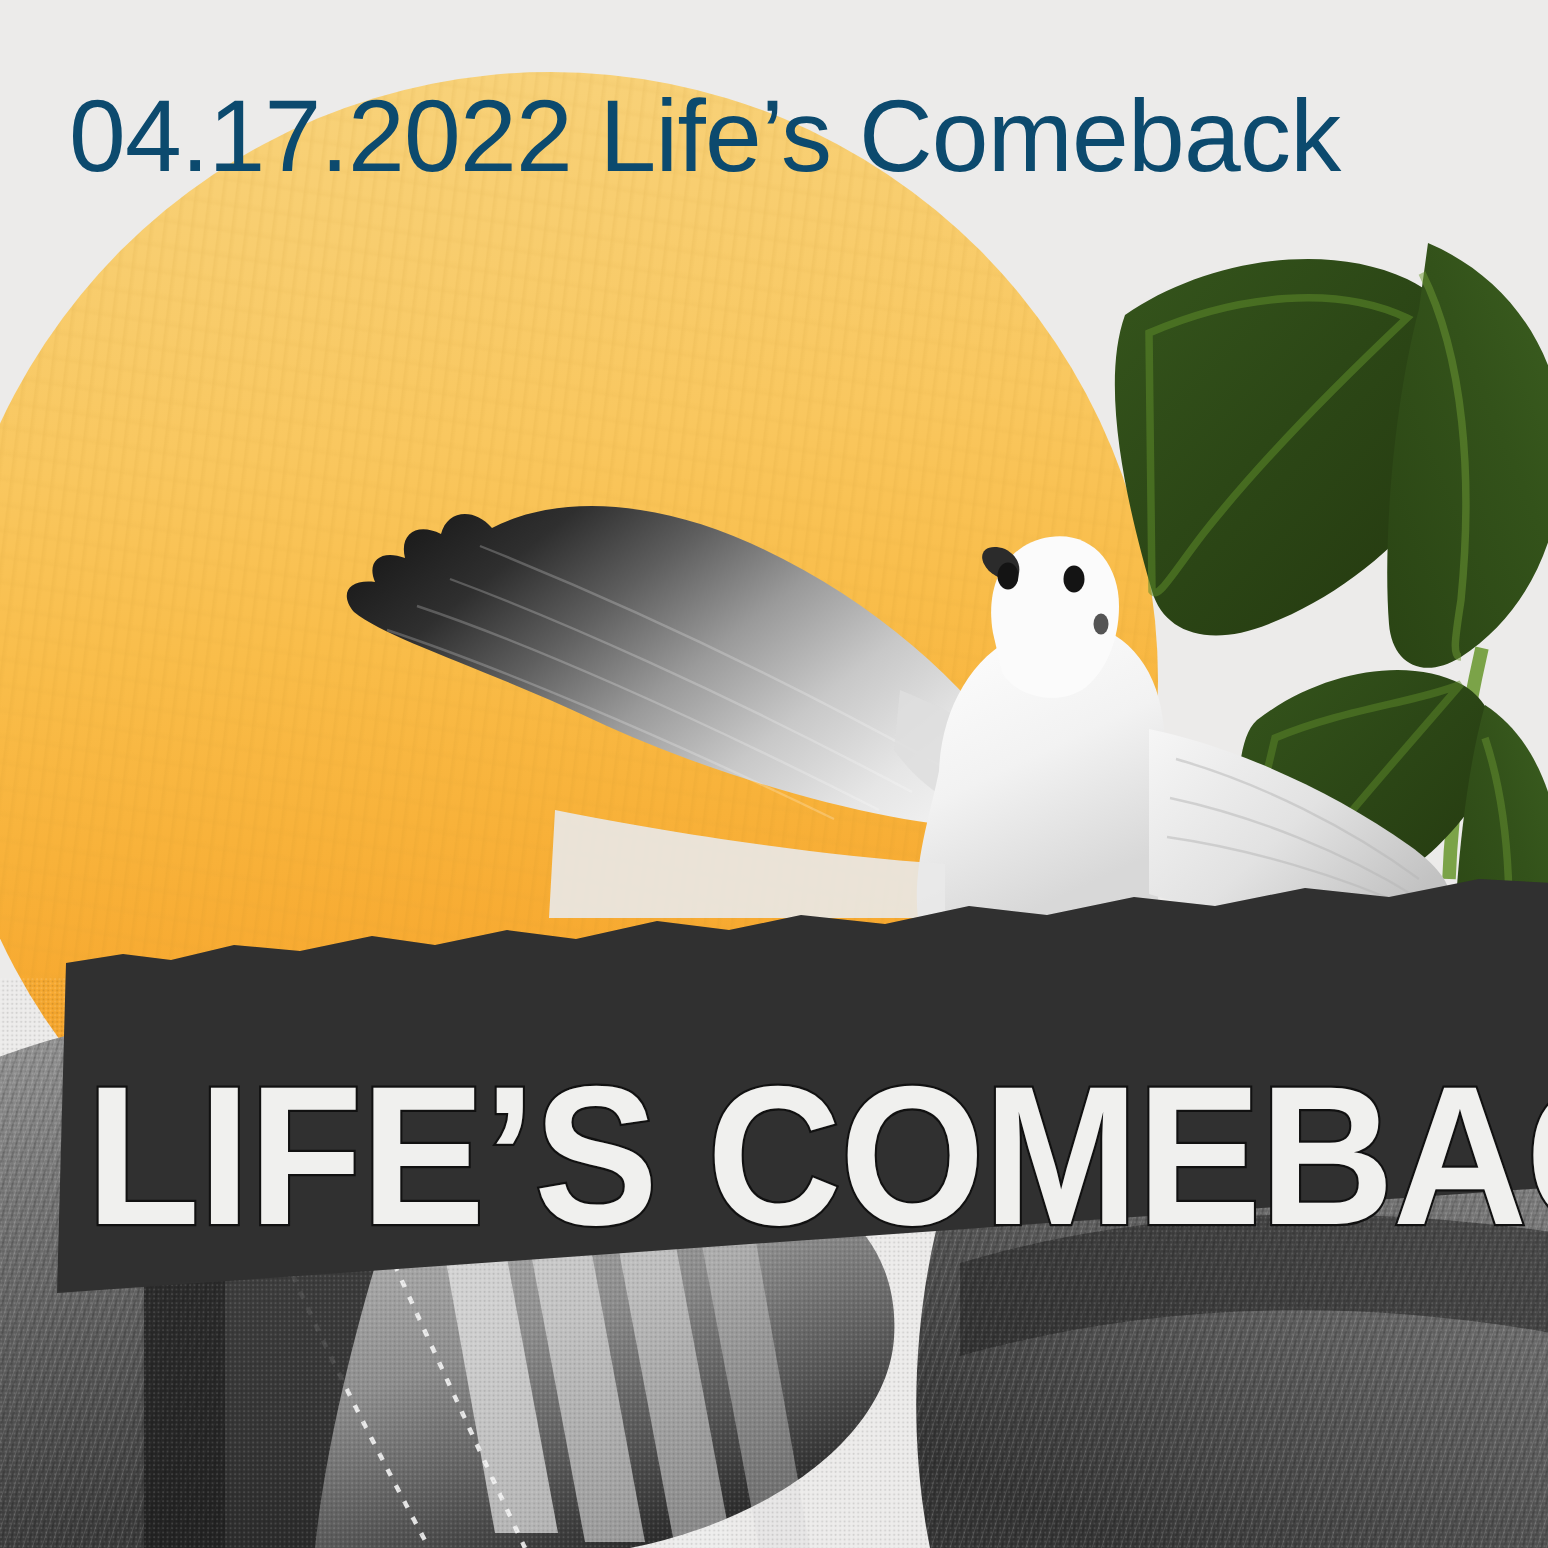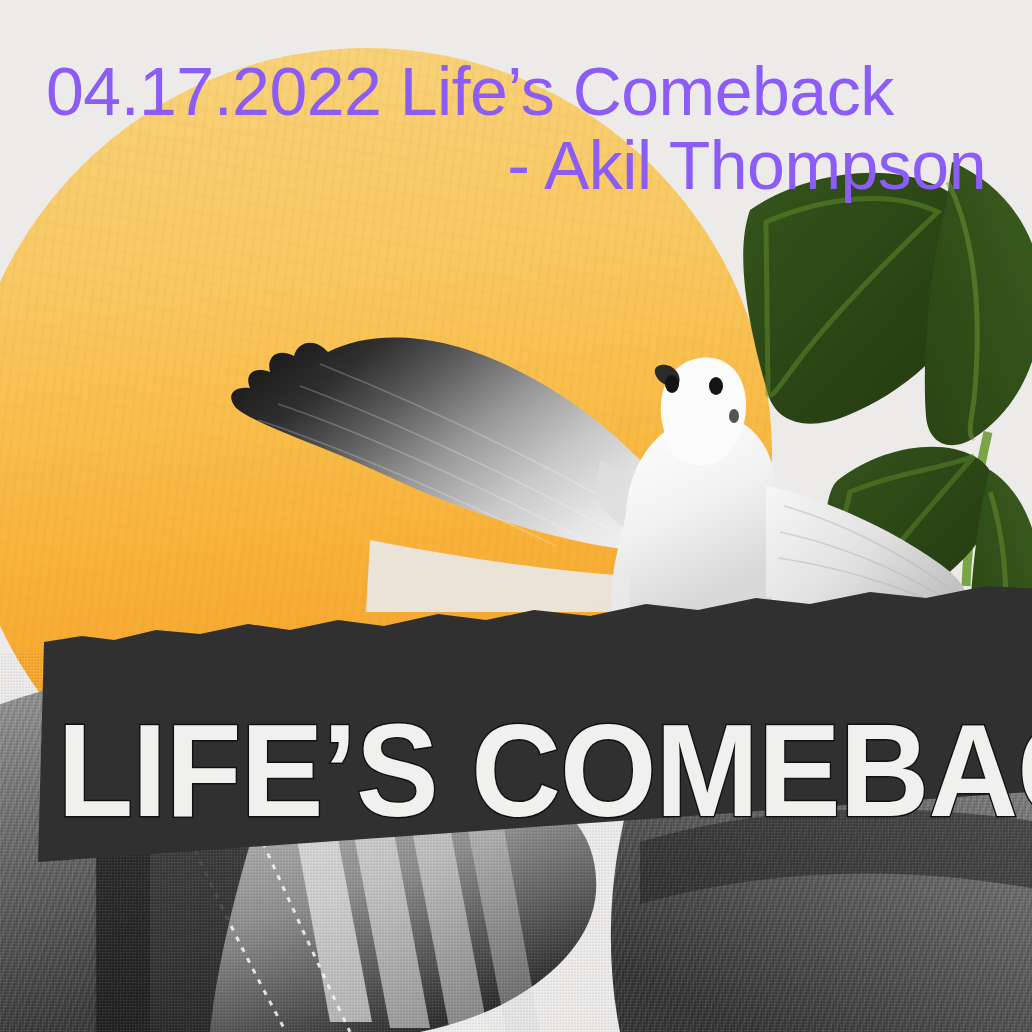--- a/index.html
+++ b/index.html
@@ -101,21 +101,21 @@
     transform: scaleX(0.94);
   }
 
   
   .headline {
     position: absolute;
     left: 46px;
     top: 54px;
     width: 940px;
     text-align: right;
-    color: #8b5cf6;
+    color: #0c4a6e;
     font-family: "Liberation Sans", sans-serif;
     font-size: 68px;
     line-height: 74px;
     font-weight: 400;
     letter-spacing: -0.5px;
     white-space: nowrap;
     z-index: 40;
   }
   .headline .line { display: block; }
   .headline .line-1 { text-align: left; }
@@ -289,16 +289,15 @@
       <g clip-path="url(#bannerClip)">
         <rect x="0" y="0" width="1072" height="300" fill="#333333"></rect>
         <rect x="0" y="0" width="1072" height="300" fill="#000000" opacity=".06"></rect>
       </g>
       <text class="banner-text" x="76" y="236" transform="rotate(-7.2 76 236)">LIFE’S COMEBACK</text>
     </svg>
   </div>
 
   <div class="headline">
     <span class="line line-1">04.17.2022 Life’s Comeback</span>
-    <span class="line line-2">- Akil Thompson</span>
   </div>
 
 </div>
 
 </body></html>

